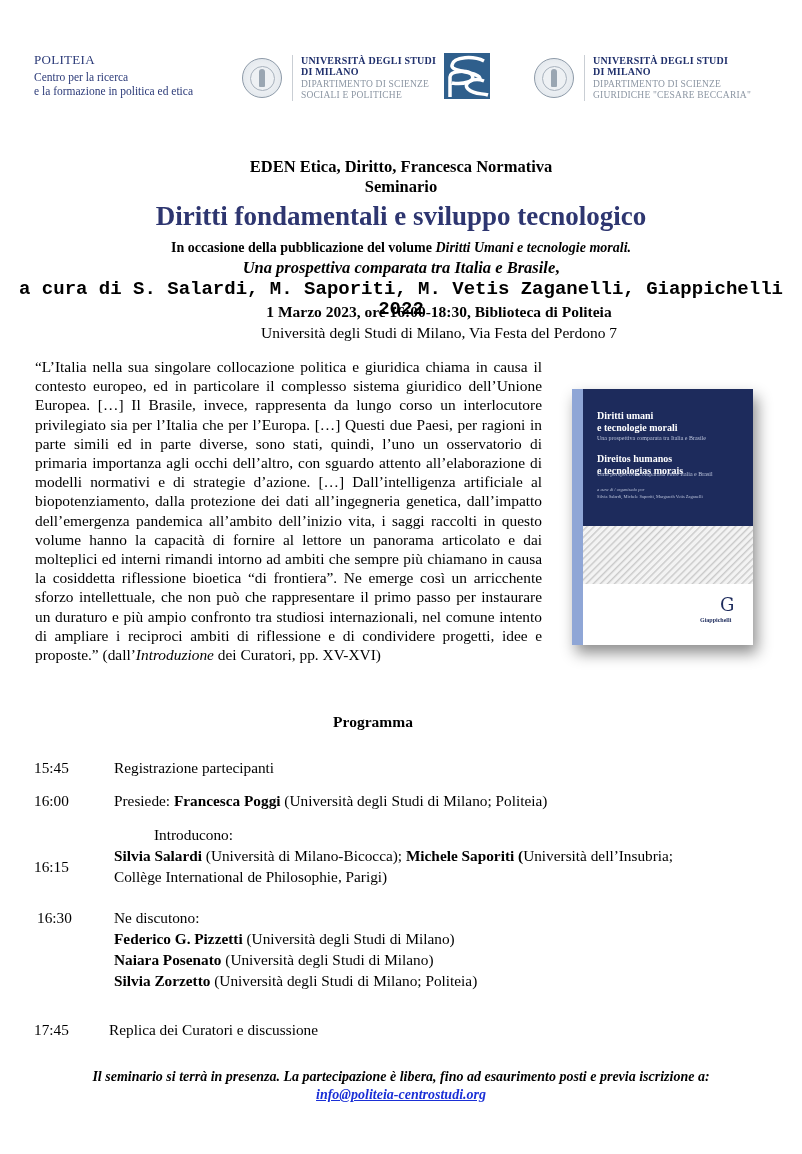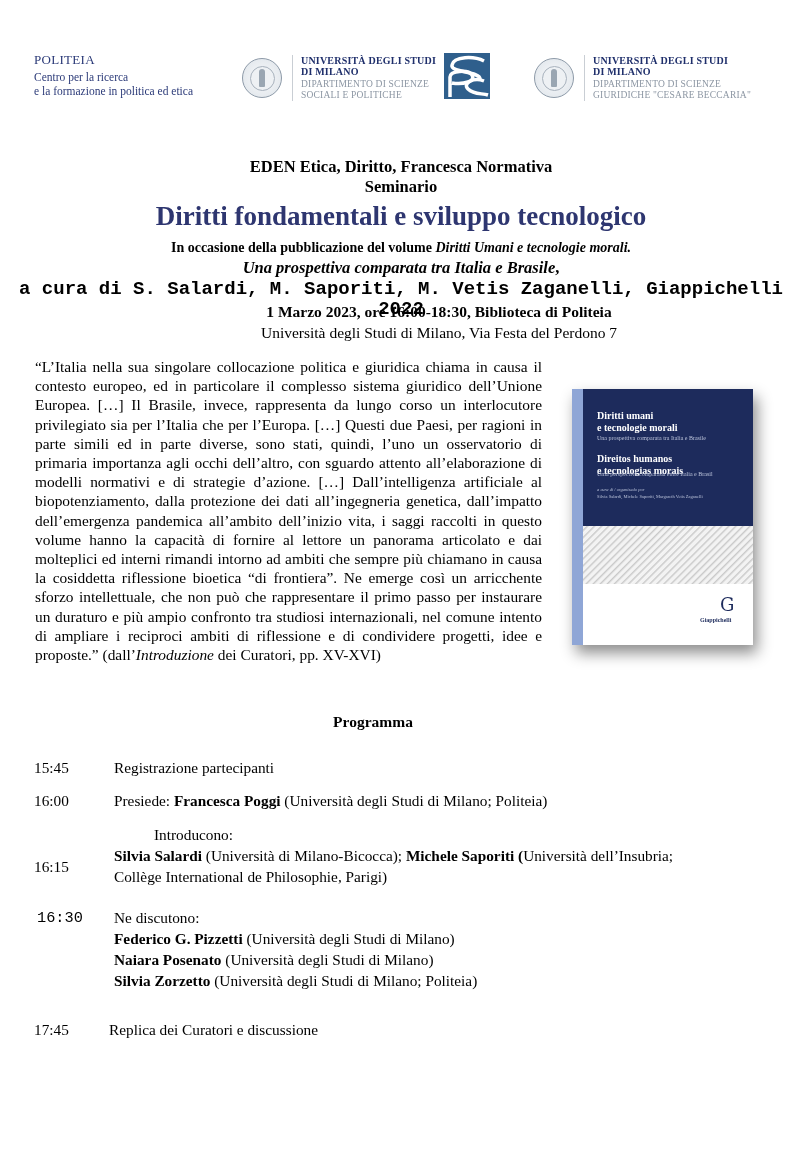--- a/index.html
+++ b/index.html
@@ -175,27 +175,29 @@
   </div>
 
   <div>
     <span class="row-time" style="left:34px; top:825px;margin-top:32px;">16:15</span>
     <span class="row-body" style="left:114px; top:825px;margin-left:40px;">Introducono:</span>
     <span class="row-body" style="left:114px; top:846px;"><b>Silvia Salardi</b><span> (Università di Milano-Bicocca); </span><b>Michele Saporiti (</b><span>Università dell’Insubria;</span></span>
     <span class="row-body" style="left:114px; top:867px;">Collège International de Philosophie, Parigi)</span>
   </div>
 
   <div>
-    <span class="row-time" style="left:37px; top:908px;font-family:Liberation Mono, monospace;">16:30</span>
+    <span class="row-time" style="left:37px; top:908px;">16:30</span>
     <span class="row-body" style="left:114px; top:908px;">Ne discutono:</span>
     <span class="row-body" style="left:114px; top:929px;"><b>Federico G. Pizzetti</b><span> (Università degli Studi di Milano)</span></span>
     <span class="row-body" style="left:114px; top:950px;"><b>Naiara Posenato</b><span> (Università degli Studi di Milano)</span></span>
     <span class="row-body" style="left:114px; top:971px;"><b>Silvia Zorzetto</b><span> (Università degli Studi di Milano; Politeia)</span></span>
   </div>
 
   <div>
     <span class="row-time" style="left:34px; top:1020px;">17:45</span>
     <span class="row-body" style="left:109px; top:1020px;">Replica dei Curatori e discussione</span>
   </div>
 </div>
 
 <div class="abs footer">
+  <div>Il seminario si terrà in presenza. La partecipazione è libera, fino ad esaurimento posti e previa iscrizione a:</div>
+  <div><a href="info@politeia-centrostudi.org">info@politeia-centrostudi.org</a></div>
 </div>
 
 </body></html>

